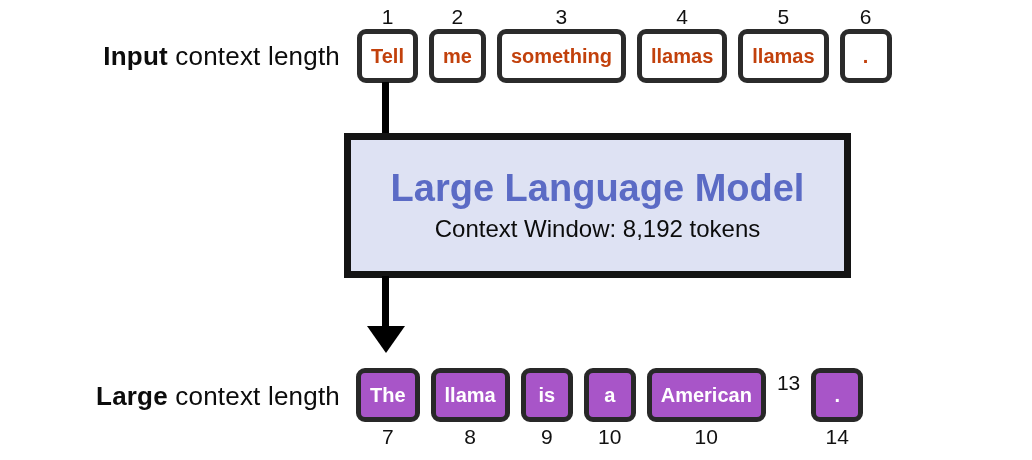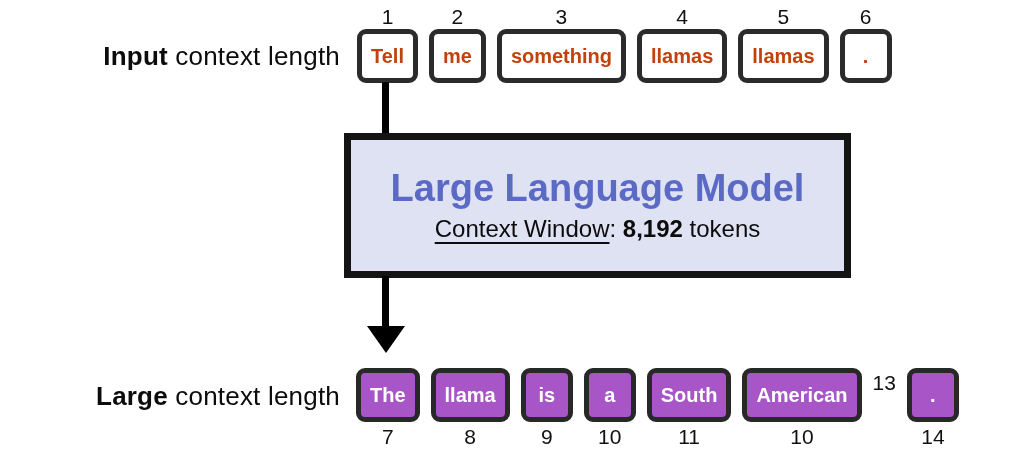--- a/index.html
+++ b/index.html
@@ -98,25 +98,24 @@
     line-height: 1.1;
     white-space: nowrap;
   }
   .llm-subtitle {
     margin-top: 5px;
     font-size: 24px;
     color: #0c0c0c;
     white-space: nowrap;
   }
   .llm-subtitle .underlined {
-    text-decoration: underline;
     text-underline-offset: 5px;
     text-decoration-thickness: 2px;
   }
-  .llm-subtitle .value { font-weight: 700; }
+  .llm-subtitle .value { font-weight: 400; }
 
   
   .arrow-shaft {
     position: absolute;
     width: 7px;
     background: #000000;
   }
   .shaft-top    { left: 382px; top: 82px;  height: 53px; }
   .shaft-bottom { left: 382px; top: 276px; height: 52px; }
   .arrow-head {
@@ -193,24 +192,20 @@
     </div>
     <div class="token-col">
       <div class="token-box">is</div>
       <div class="token-num">9</div>
     </div>
     <div class="token-col">
       <div class="token-box">a</div>
       <div class="token-num">10</div>
     </div>
     <div class="token-col">
-      <div class="token-box">South</div>
-      <div class="token-num">11</div>
-    </div>
-    <div class="token-col">
       <div class="token-box">American</div>
       <div class="token-num">10</div>
     </div>
     <div class="token-col">
       <div class="token-num">13</div>
     </div>
     <div class="token-col">
       <div class="token-box">.</div>
       <div class="token-num">14</div>
     </div>

